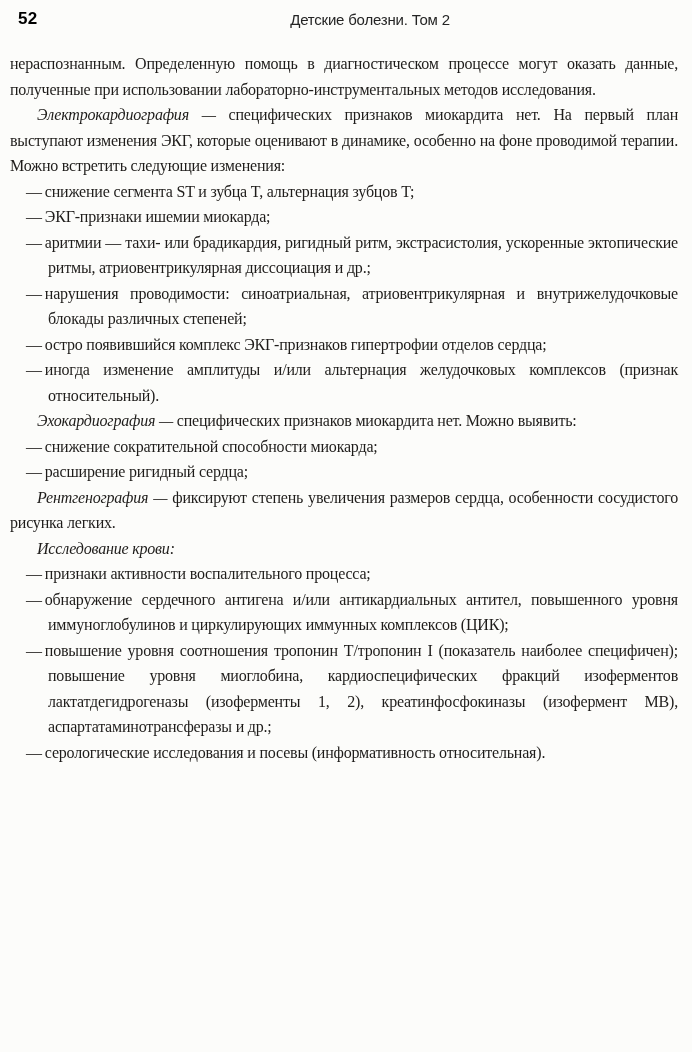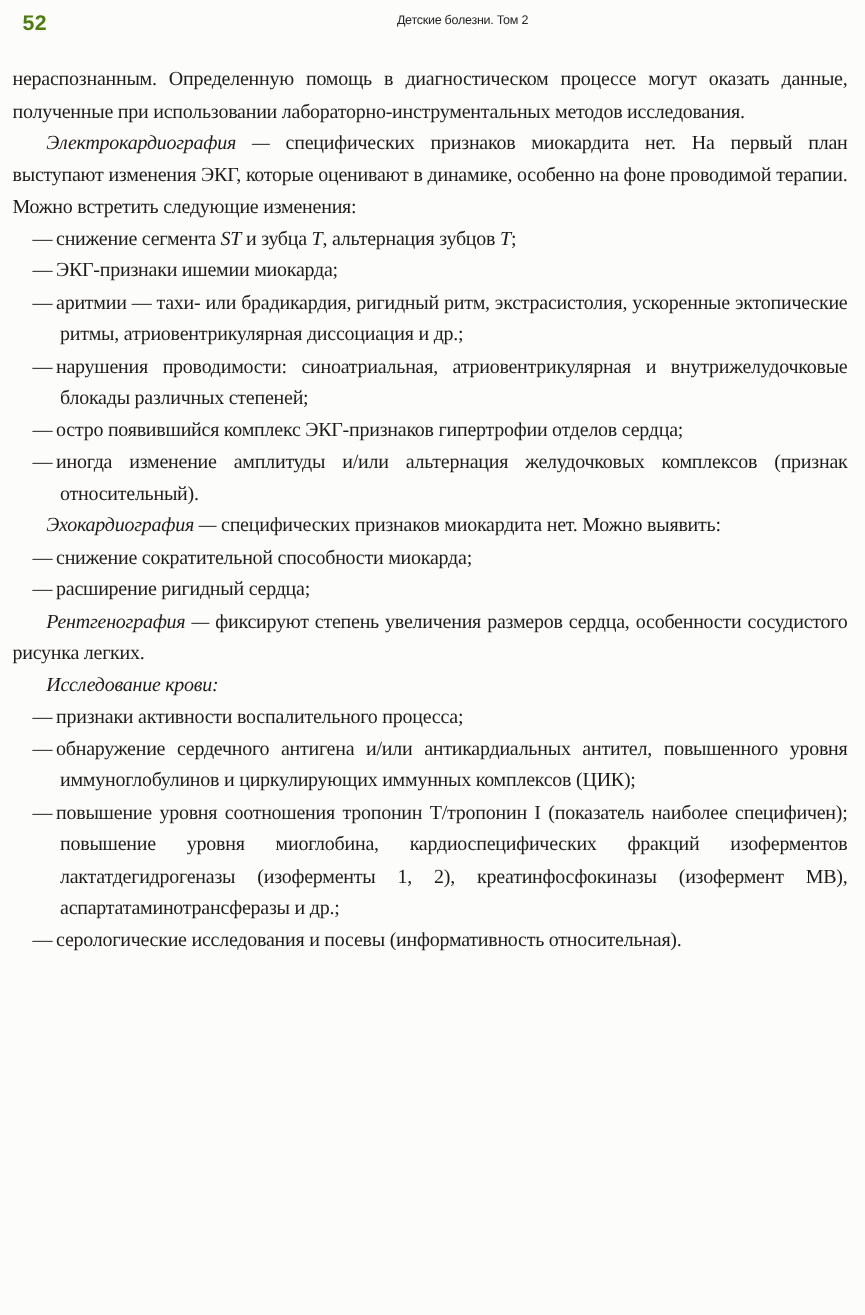--- a/index.html
+++ b/index.html
@@ -12,30 +12,30 @@
     overflow: hidden;
   }
   .page-number {
     position: absolute;
     left: 18px;
     top: 9px;
     font-family: "Liberation Sans", sans-serif;
     font-weight: bold;
     font-size: 17px;
     letter-spacing: 0.4px;
-    color: #4d7c0f;
+    color: #000000;
   }
   .running-title {
     position: absolute;
     top: 11px;
     left: 0;
     right: 0;
     text-align: center;
     font-family: "Liberation Sans", sans-serif;
-    font-size: 10px;
+    font-size: 15px;
     letter-spacing: -0.2px;
     color: #242424;
     margin-left: 48px;
   }
   .body-text {
     position: absolute;
     top: 51px;
     left: 10px;
     right: 14px;
     font-family: "Liberation Serif", "DejaVu Serif", serif;
@@ -46,21 +46,21 @@
   }
   .para { margin: 0; }
   .para.indent { text-indent: 27px; }
   .list-item {
     margin: 0;
     padding-left: 38px;
     text-indent: -22px;
   }
   .dash { margin-right: 3px; }
   .seg-n  { font-style: normal; }
-  .seg-i  { font-style: italic; }
+  .seg-i  { }
   .seg-bi { font-weight: normal; font-style: italic; }
 </style>
 </head>
 <body>
 
 <div class="page">
 
   <header>
     <span class="page-number">52</span>
     <span class="running-title">Детские болезни. Том 2</span>

